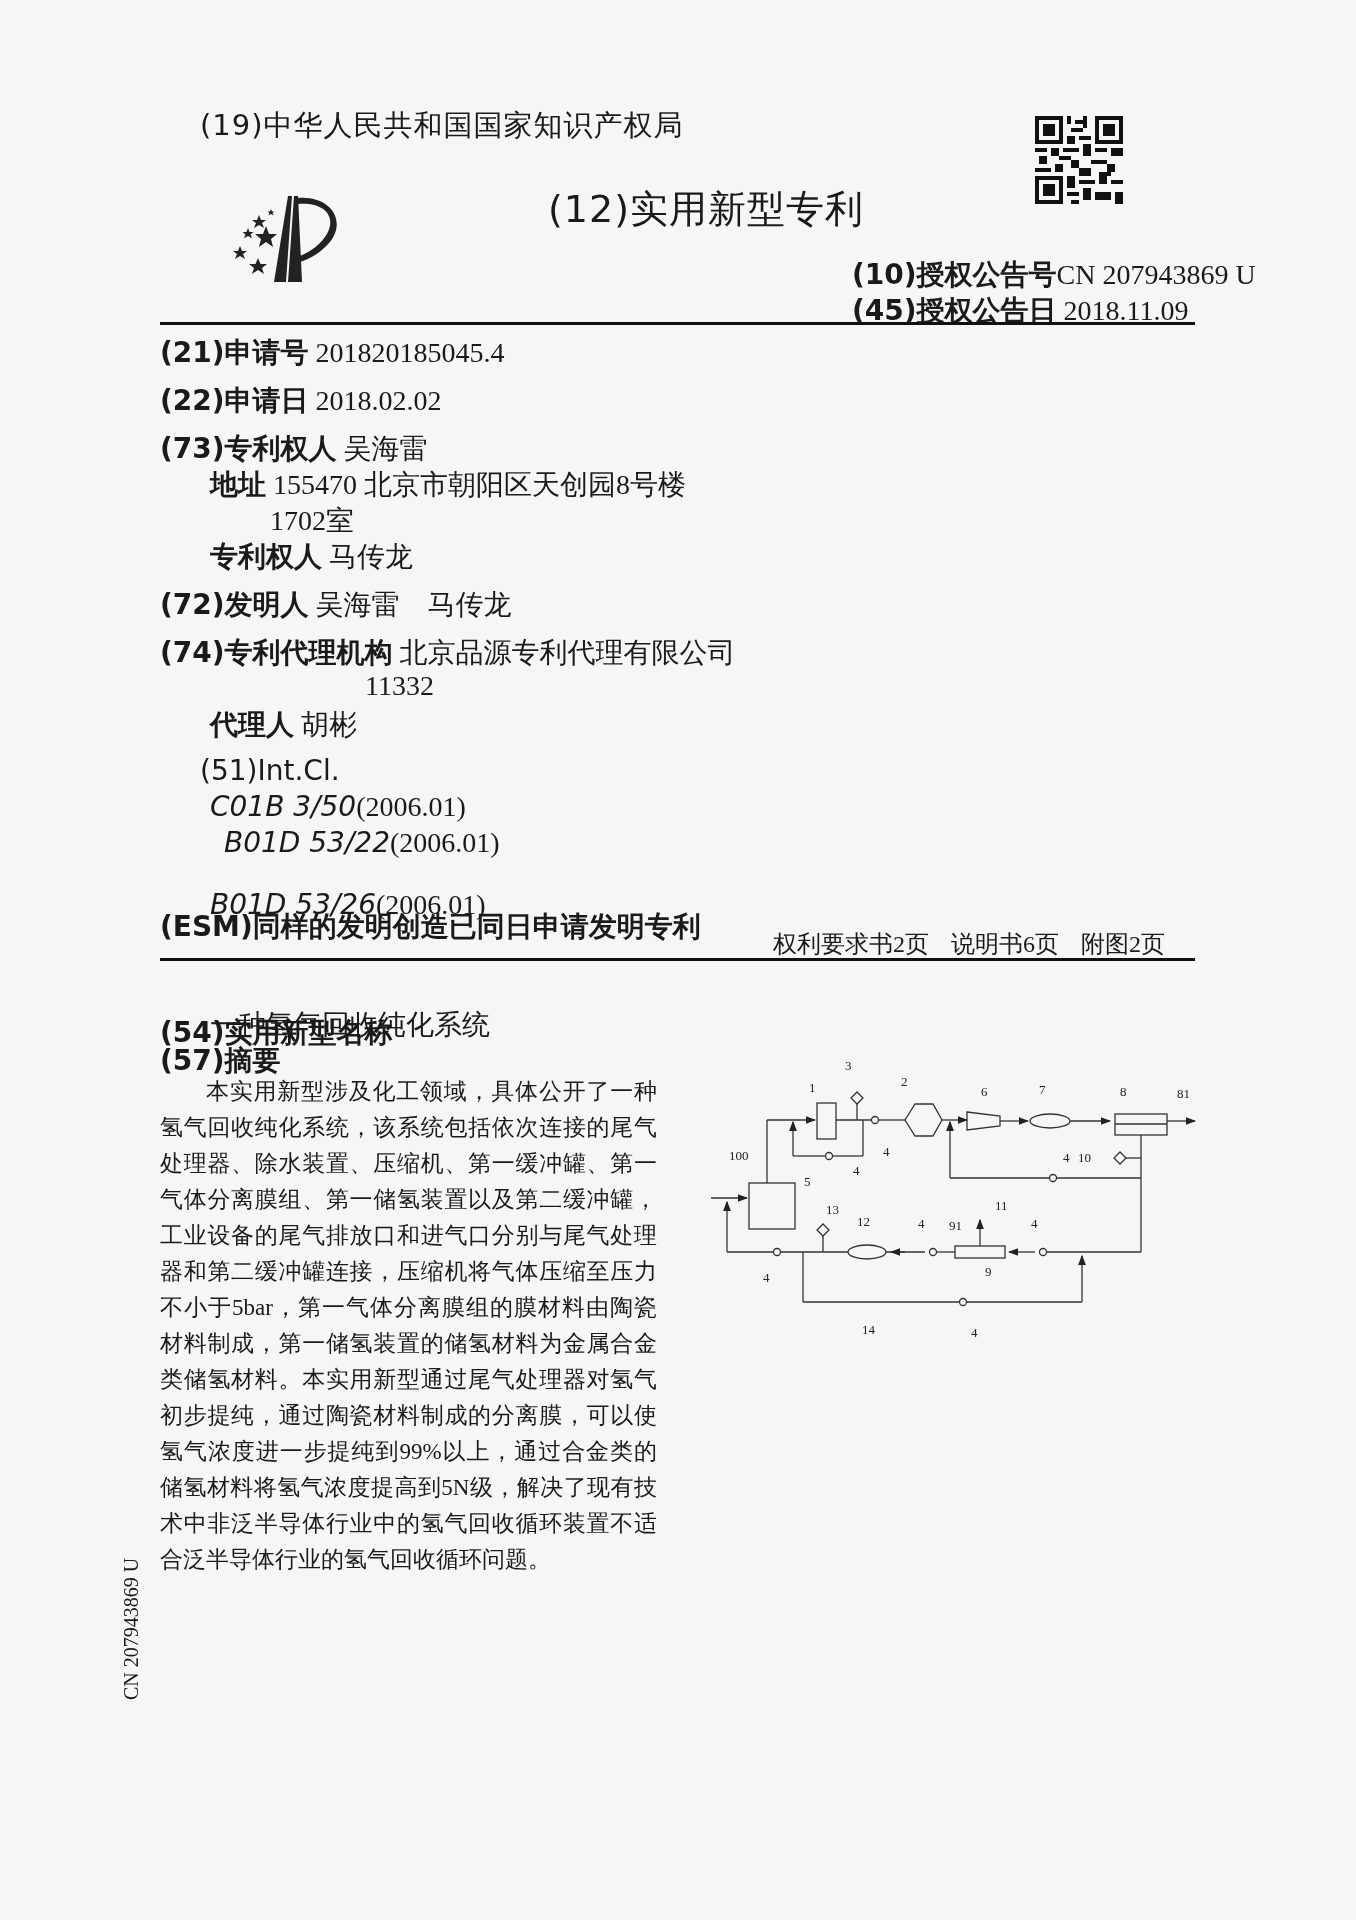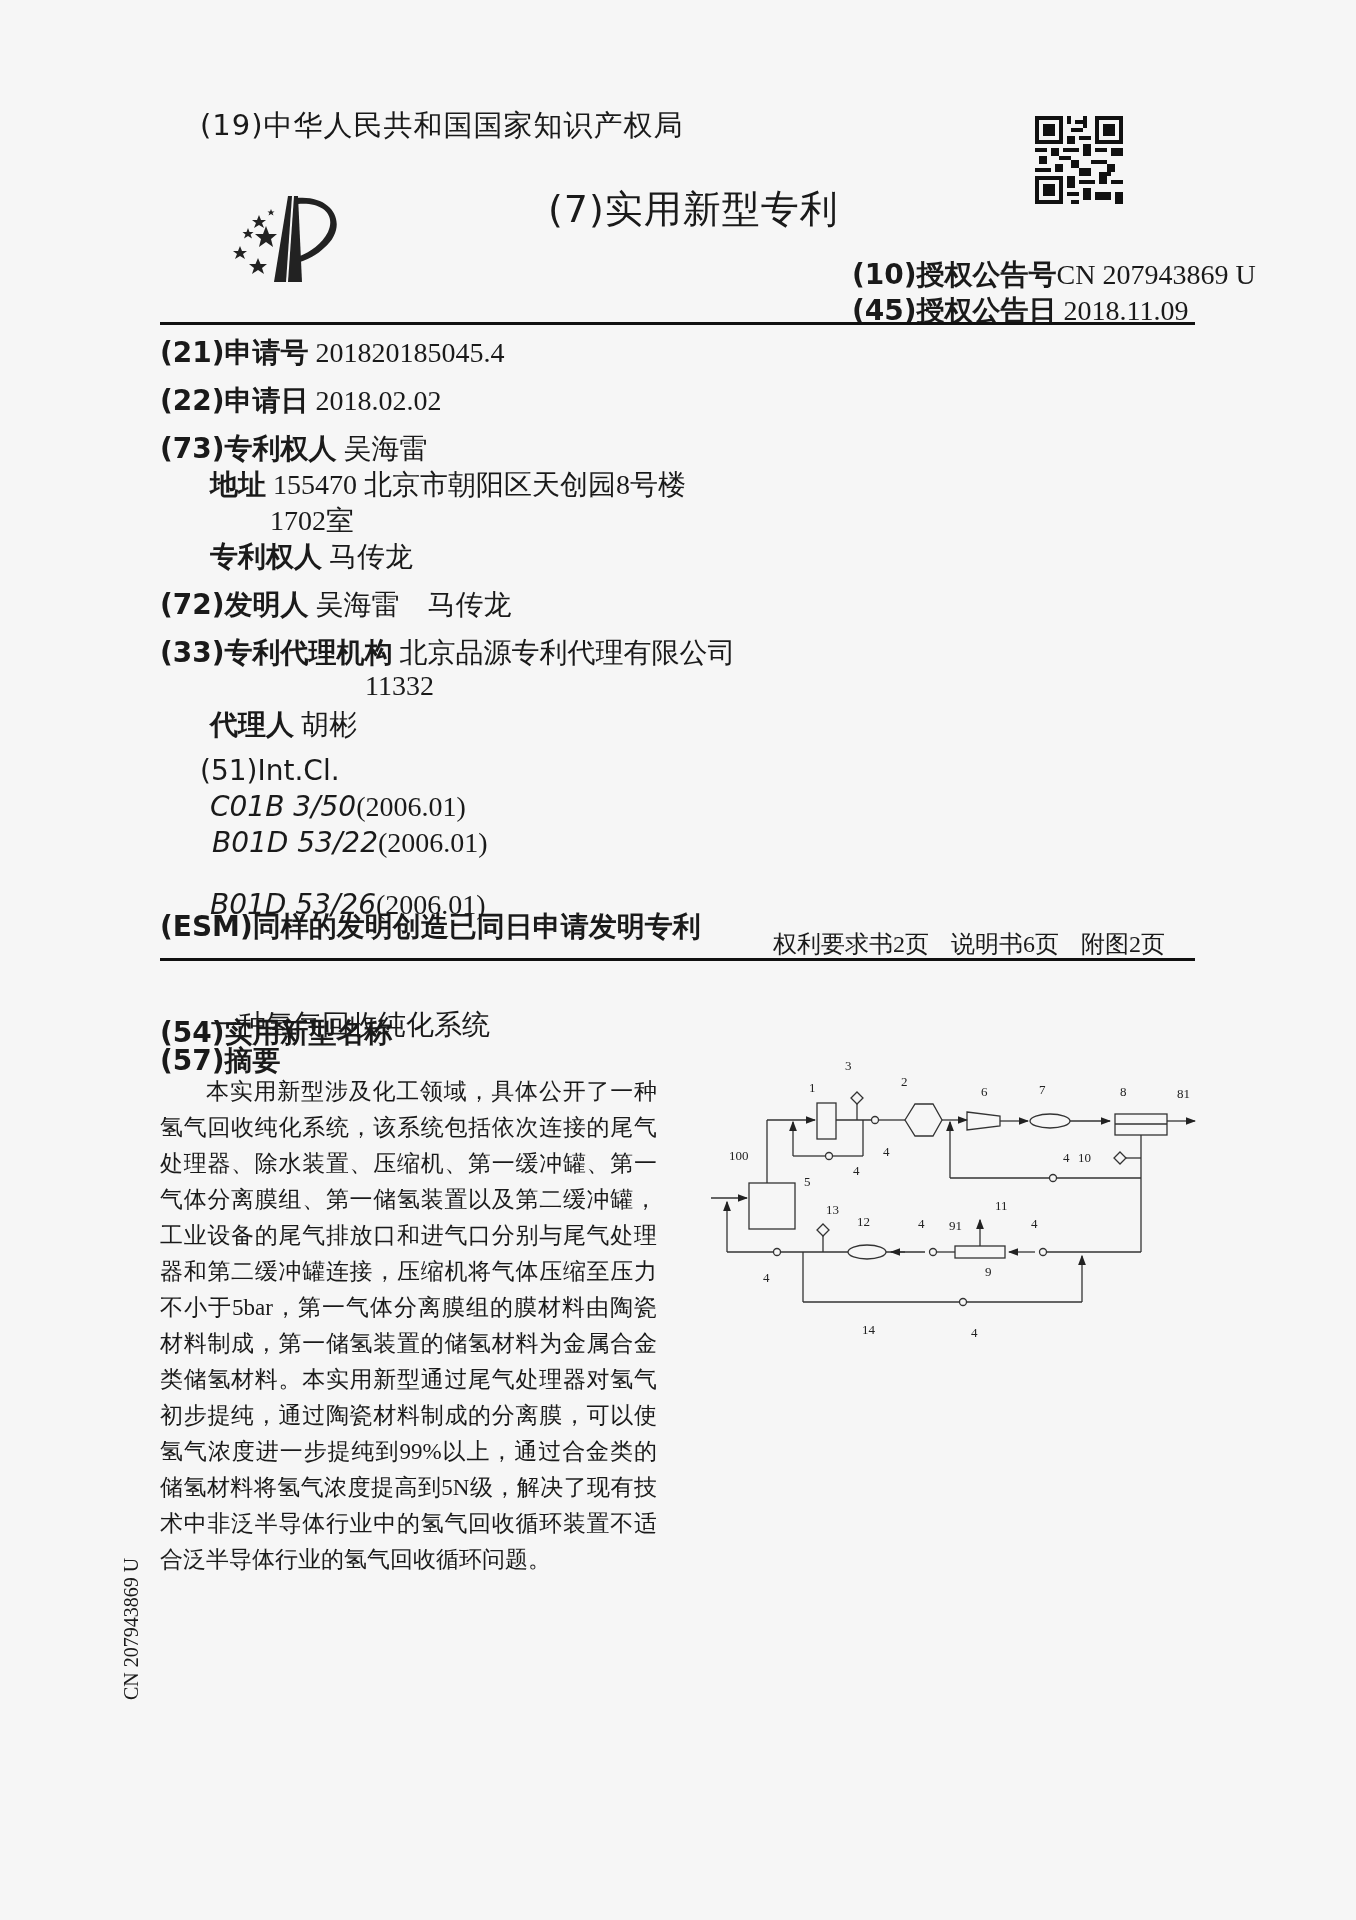--- a/index.html
+++ b/index.html
@@ -38,21 +38,21 @@
       <polygon points="33,29 35,34 40,34 36,37 38,42 33,39 28,42 30,37 26,34 31,34"></polygon>
       <polygon points="22,42 23.5,46 27.5,46 24.5,48.5 26,52.5 22,50 18,52.5 19.5,48.5 16.5,46 20.5,46"></polygon>
       <polygon points="40,40 43,48 51,48 45,53 47,61 40,56 33,61 35,53 29,48 37,48"></polygon>
       <polygon points="14,60 16,65 21,65 17,68 19,73 14,70 9,73 11,68 7,65 12,65"></polygon>
       <polygon points="32,72 34.5,78 41,78 36,82 38,88 32,84 26,88 28,82 23,78 29.5,78"></polygon>
       <polygon points="45,23 46,25.5 48.5,25.5 46.5,27 47.5,29.5 45,28 42.5,29.5 43.5,27 41.5,25.5 44,25.5"></polygon>
     </g>
   </svg>
 </div>
 
-<div class="abs sans hdr12">(7)实用新型专利</div>
+<div class="abs sans hdr12">(12)实用新型专利</div>
 
 <div class="abs qr">
   <svg width="88" height="88" viewBox="0 0 22 22" shape-rendering="crispEdges">
     <g fill="#111">
       <rect x="0" y="0" width="7" height="7"></rect>
         <rect x="1" y="1" width="5" height="5" fill="#f6f6f6"></rect>
         <rect x="2" y="2" width="3" height="3"></rect>
       <rect x="15" y="0" width="7" height="7"></rect>
         <rect x="16" y="1" width="5" height="5" fill="#f6f6f6"></rect>
         <rect x="17" y="2" width="3" height="3"></rect>
@@ -122,33 +122,33 @@
 <div class="abs field val" style="left:270px; top:502px;">1702室</div>
 <div class="abs field" style="left:210px; top:538px;">
   <span class="lbl">专利权人</span>
   <span class="val">马传龙</span>
 </div>
 <div class="abs field" style="left:160px; top:586px;">
   <span class="lbl">(72)发明人</span>
   <span class="val">吴海雷　马传龙</span>
 </div>
 <div class="abs field" style="left:160px; top:634px;">
-  <span class="lbl">(33)专利代理机构</span>
+  <span class="lbl">(74)专利代理机构</span>
   <span class="val">北京品源专利代理有限公司</span>
 </div>
 <div class="abs field val" style="left:365px; top:670px;">11332</div>
 <div class="abs field" style="left:210px; top:706px;">
   <span class="lbl">代理人</span>
   <span class="val">胡彬</span>
 </div>
 <div class="abs field sans" style="left:160px; top:754px;">(51)Int.Cl.</div>
 <div class="abs field" style="left:210px; top:790px;">
   <span class="ipc">C01B 3/50</span><span class="val">(2006.01)</span>
 </div>
-<div class="abs field" style="left:212px; top:826px;">
+<div class="abs field" style="left:224px; top:826px;">
   <span class="ipc">B01D 53/22</span><span class="val">(2006.01)</span>
 </div>
 <div class="abs field" style="left:210px; top:888px;">
   <span class="ipc">B01D 53/26</span><span class="val">(2006.01)</span>
 </div>
 
 <div class="abs field lbl" style="left:160px; top:908px;">(ESM)同样的发明创造已同日申请发明专利</div>
 <div class="abs serif pages">权利要求书2页 说明书6页 附图2页</div>
 
 <div class="rule-thick" style="top:958px;"></div>

